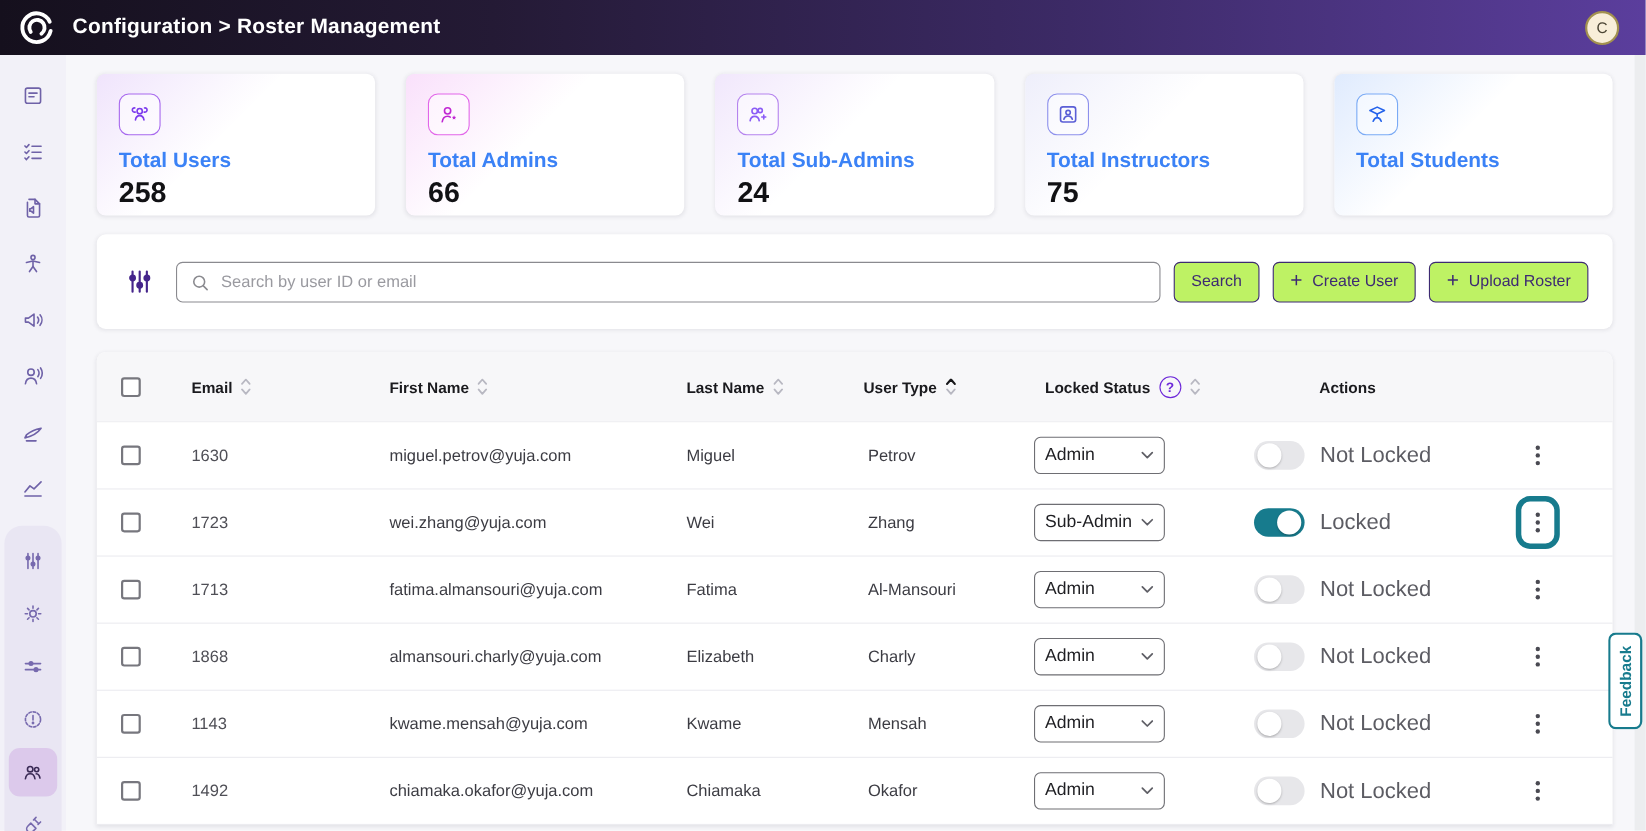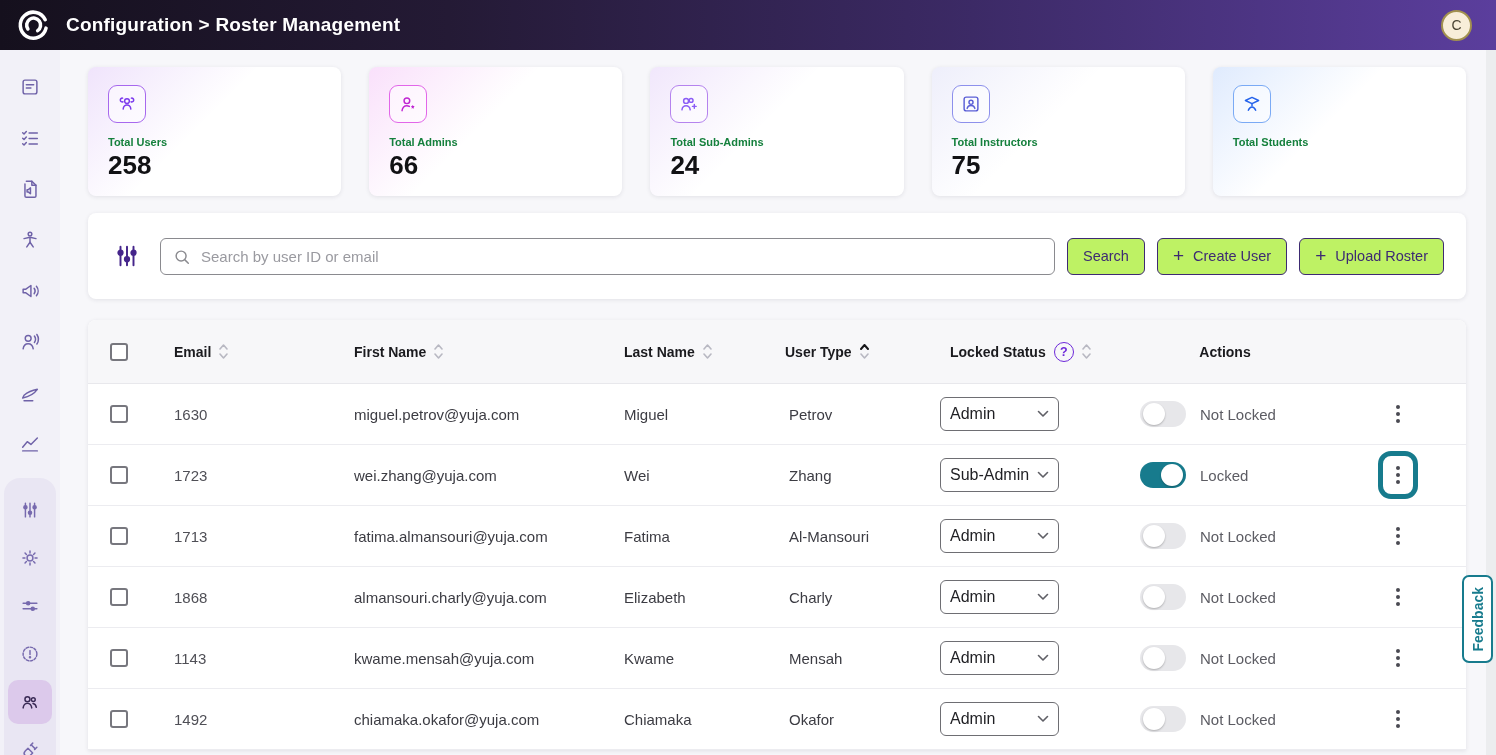--- a/index.html
+++ b/index.html
@@ -32,21 +32,21 @@
   .main { position:absolute; top:50px; left:60px; width:1436px; padding:17px 30px 0 28px; }
 
   
   .cards { display:flex; gap:28px; }
   .card { flex:1; height:129px; background:#fff; border-radius:8px; padding:18px 20px;
     box-shadow:0 1px 4px rgba(40,40,60,.10); position:relative; overflow:hidden; }
   .card .tint { position:absolute; inset:0; pointer-events:none; }
   .icon-box { width:38px; height:38px; border-radius:9px; border:1.5px solid; display:flex;
     align-items:center; justify-content:center; position:relative; background:rgba(255,255,255,.5); }
   .icon-box svg { width:22px; height:22px; }
-  .card-label { font-size:11px; font-weight:bold; color:#15803d; margin-top:13px; position:relative; }
+  .card-label { font-size:19px; font-weight:bold; color:#3b82f6; margin-top:13px; position:relative; }
   .card-value { font-size:26px; font-weight:800; color:#111114; margin-top:2px; position:relative; }
 
   
   .toolbar { margin-top:17px; height:86px; background:#fff; border-radius:8px;
     box-shadow:0 1px 4px rgba(40,40,60,.10); display:flex; align-items:center; padding:0 22px 0 26px; }
   .filter-btn { color:#45258b; display:flex; align-items:center; cursor:pointer; }
   .filter-btn svg { width:26px; height:26px; }
   .search-wrap { position:relative; margin-left:20px; width:938px; }
   .search-wrap svg { position:absolute; left:13px; top:10px; width:18px; height:18px; color:#8a8a8f; }
   .search-input { width:100%; height:37px; border:1px solid #8a8a8f; border-radius:6px;
@@ -84,21 +84,21 @@
     display:flex; align-items:center; padding:0 9px; cursor:pointer; justify-content:space-between; }
   .dropdown span { font-size:16px; color:#1f1f23; }
   .dropdown svg { width:12px; height:8px; color:#5f5f66; flex:0 0 auto; }
 
   .toggle { position:relative; width:46px; height:26px; border-radius:13px; background:#e7e7ea;
     flex:0 0 auto; cursor:pointer; transition:none; }
   .toggle .knob { position:absolute; top:2px; left:3px; width:22px; height:22px; border-radius:50%;
     background:#fff; box-shadow:0 1px 2px rgba(0,0,0,.25); }
   .toggle[data-state="on"] { background:#177b8d; }
   .toggle[data-state="on"] .knob { left:21px; }
-  .toggle-label { margin-left:14px; font-size:15px; color:#5c5c63; }
+  .toggle-label { margin-left:14px; font-size:20px; color:#5c5c63; }
 
   .kebab { width:30px; height:38px; display:flex; flex-direction:column; align-items:center;
     justify-content:center; gap:3px; background:transparent; border:none; cursor:pointer; border-radius:10px; }
   .kebab i { width:4px; height:4px; border-radius:50%; background:#4a4a52; }
   .kebab.highlight { border:5px solid #177b8d; background:#fff; width:40px; height:48px; border-radius:13px; }
 
   
   .ctx-menu { position:absolute; left:1200px; top:188px; width:110px; background:#fff; border:1px solid #ececf0;
     border-radius:8px; box-shadow:0 3px 12px rgba(0,0,0,.16); padding:6px 0 7px; z-index:30; }
   .ctx-item { font-size:14.5px; color:#1c1c20; padding:8px 17px; cursor:pointer; }

